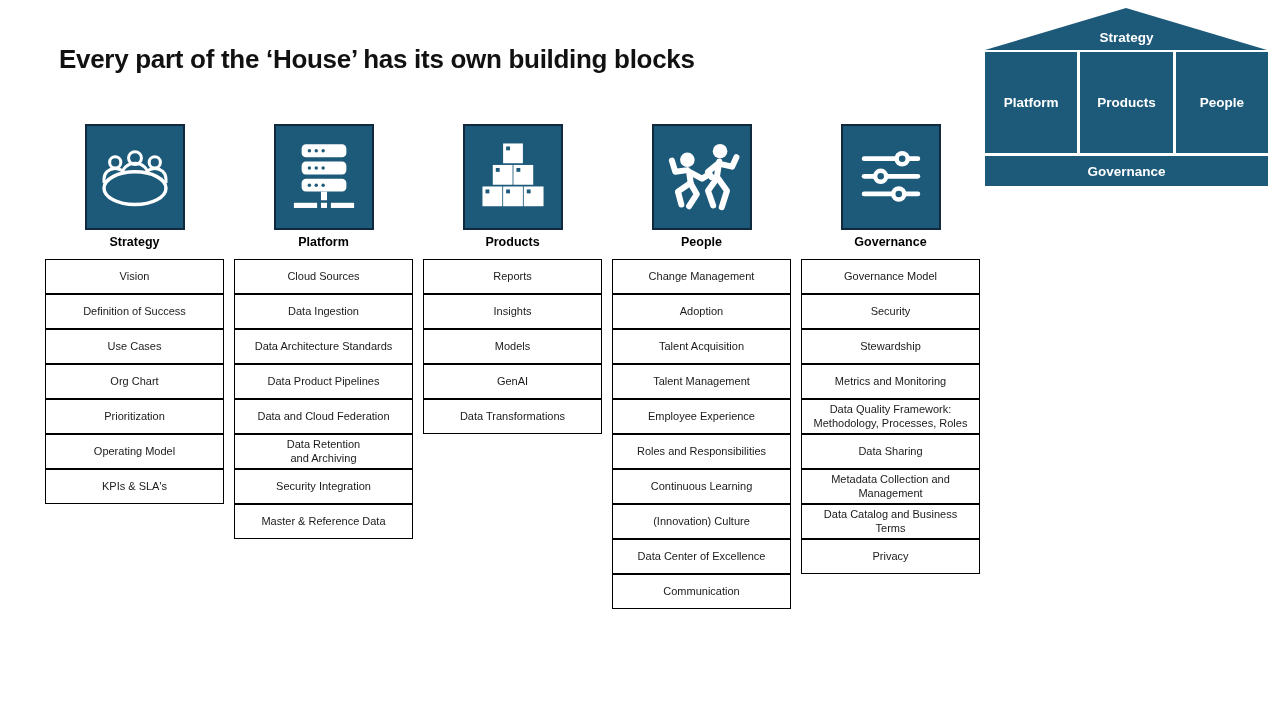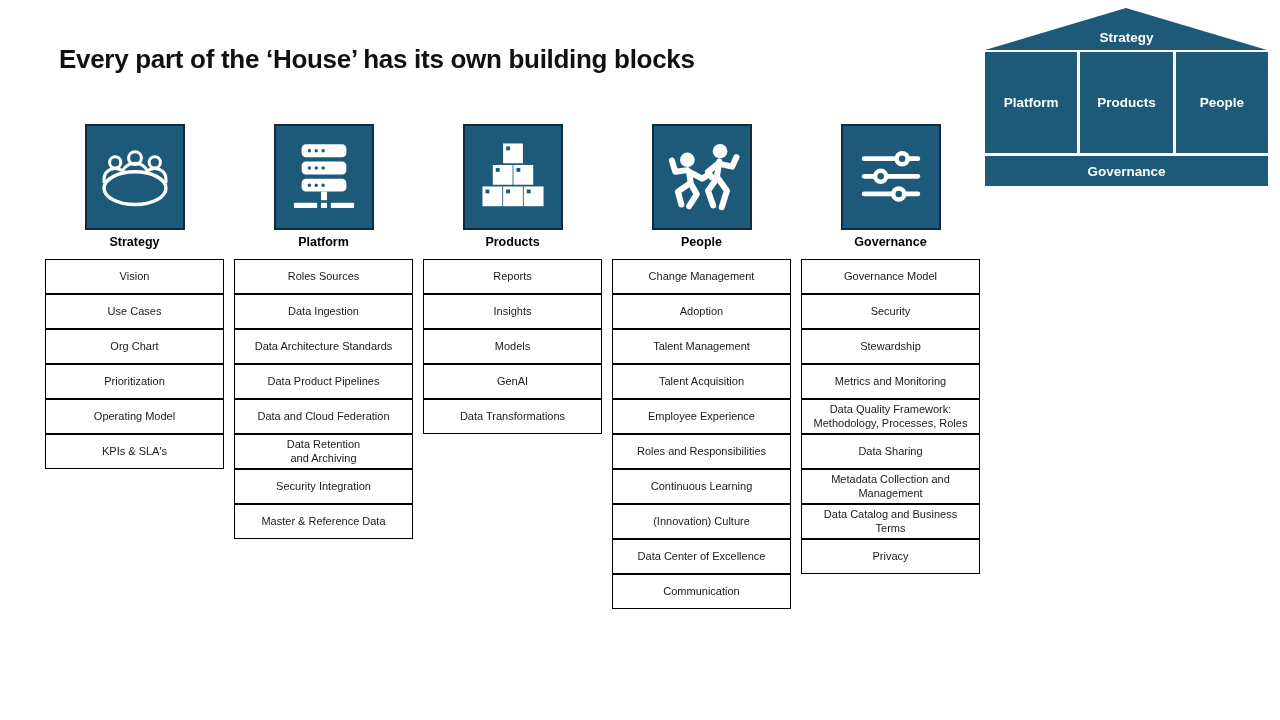--- a/index.html
+++ b/index.html
@@ -66,20 +66,21 @@
       <path class="ws" stroke-width="3.5" d="M60,57 v-5 a13,12 0 0 1 26,0 v5"></path>
       <circle class="ws" stroke-width="3.5" cx="27" cy="33" r="6.5"></circle>
       <circle class="ws" stroke-width="3.5" cx="50" cy="28" r="7.5"></circle>
       <circle class="ws" stroke-width="3.5" cx="73" cy="33" r="6.5"></circle>
       <ellipse cx="50" cy="63" rx="36" ry="19" fill="var(--teal)" stroke="#fff" stroke-width="4"></ellipse>
     </svg>
         </div>
       <div class="col-label">Strategy</div>
       <div class="boxes">
           <div class="box">Vision</div>
+          <div class="box">Definition of Success</div>
           <div class="box">Use Cases</div>
           <div class="box">Org Chart</div>
           <div class="box">Prioritization</div>
           <div class="box">Operating Model</div>
           <div class="box">KPIs &amp; SLA's</div>
         </div>
     </div>
 
     <div class="column">
       <div class="tile">
@@ -97,21 +98,21 @@
             <circle class="a" cx="41" cy="59.5" r="2"></circle>
             <circle class="a" cx="49" cy="59.5" r="2"></circle>
       <rect class="w" x="46.5" y="67" width="7" height="10"></rect>
       <rect class="w" x="15" y="80" width="27" height="6"></rect>
       <rect class="w" x="46.5" y="80" width="7" height="6"></rect>
       <rect class="w" x="58" y="80" width="27" height="6"></rect>
     </svg>
         </div>
       <div class="col-label">Platform</div>
       <div class="boxes">
-          <div class="box">Roles Sources</div>
+          <div class="box">Cloud Sources</div>
           <div class="box">Data Ingestion</div>
           <div class="box">Data Architecture Standards</div>
           <div class="box">Data Product Pipelines</div>
           <div class="box">Data and Cloud Federation</div>
           <div class="box">Data Retention
 and Archiving</div>
           <div class="box">Security Integration</div>
           <div class="box">Master &amp; Reference Data</div>
         </div>
     </div>
@@ -159,22 +160,22 @@
         <path d="M69,52 L79,66 L73,85"></path>
       </g>
       <circle class="w" cx="33" cy="30" r="8.5"></circle>
       <circle class="w" cx="71" cy="20" r="8.5"></circle>
     </svg>
         </div>
       <div class="col-label">People</div>
       <div class="boxes">
           <div class="box">Change Management</div>
           <div class="box">Adoption</div>
+          <div class="box">Talent Acquisition</div>
           <div class="box">Talent Management</div>
-          <div class="box">Talent Acquisition</div>
           <div class="box">Employee Experience</div>
           <div class="box">Roles and Responsibilities</div>
           <div class="box">Continuous Learning</div>
           <div class="box">(Innovation) Culture</div>
           <div class="box">Data Center of Excellence</div>
           <div class="box">Communication</div>
         </div>
     </div>
 
     <div class="column">

